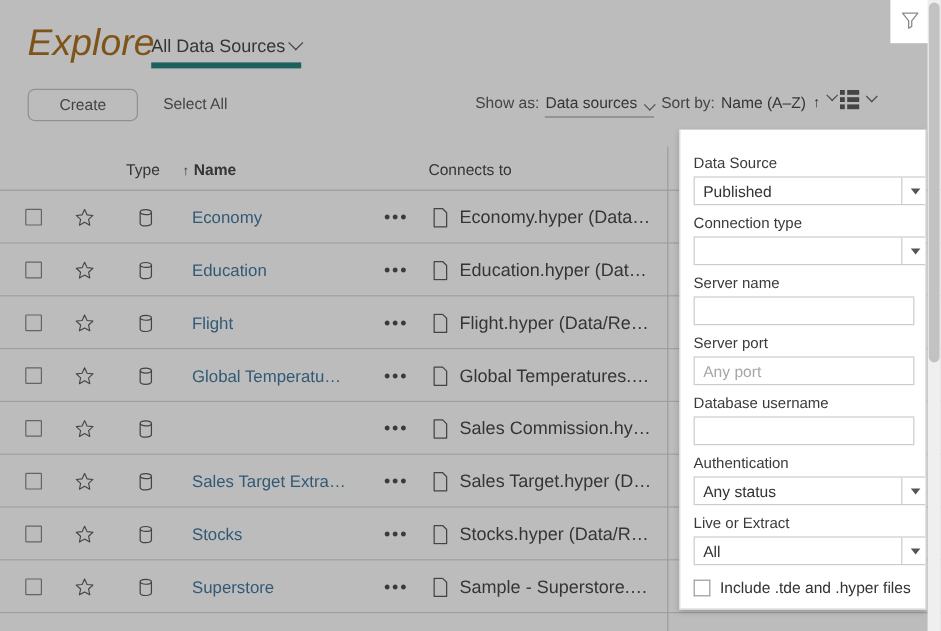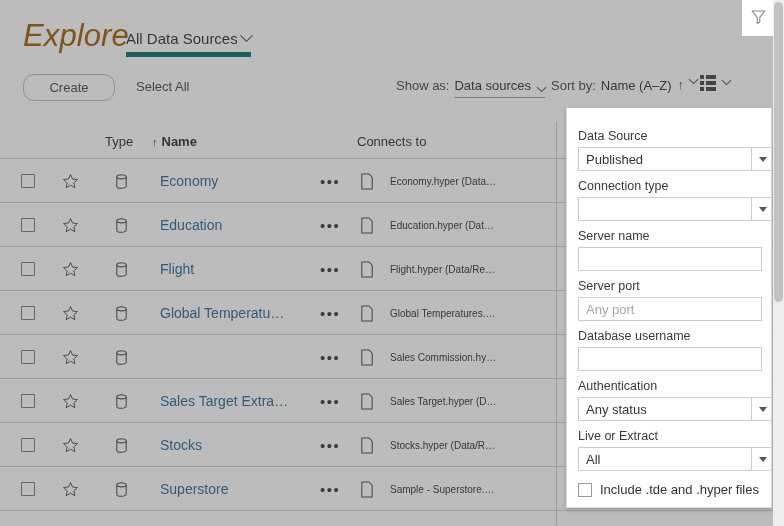--- a/index.html
+++ b/index.html
@@ -76,21 +76,21 @@
     position: absolute;
     left: 0; top: 74px;
     width: 784px; height: 36px;
   }
   .create-btn {
     position: absolute;
     left: 23px; top: 0px;
     width: 92px; height: 27px;
     border: 1px solid #bcbcbc;
     background: transparent;
-    border-radius: 11px;
+    border-radius: 6px;
     font-family: inherit;
     font-size: 13px;
     color: #4a4a4a;
     cursor: pointer;
   }
   .select-all {
     position: absolute;
     left: 136px; top: 5px;
     font-size: 13px;
     color: #4a4a4a;
@@ -185,21 +185,21 @@
     position: relative;
     height: 44px;
     border-bottom: 1px solid #d4d4d4;
   }
   .cell { position: absolute; top: 0; height: 44px; display: flex; align-items: center; }
   .c-check { left: 21px; }
   .c-star  { left: 62px; }
   .c-type  { left: 114px; }
   .c-name  { left: 160px; font-size: 14px; color: #2f6a94; cursor: pointer; }
   .c-dots  { left: 320px; }
-  .c-conn  { left: 360px; font-size: 10px; color: #333333; display: flex; align-items: center; gap: 16px; white-space: nowrap; }
+  .c-conn  { left: 360px; font-size: 15px; color: #333333; display: flex; align-items: center; gap: 9px; white-space: nowrap; }
 
   .cbox {
     width: 14px; height: 14px;
     border: 1px solid #7a7a7a;
     background: transparent;
     border-radius: 1px;
     cursor: pointer;
   }
   .dots { letter-spacing: 1.5px; font-size: 15px; color: #3a3a3a; line-height: 1; cursor: pointer; }
 

